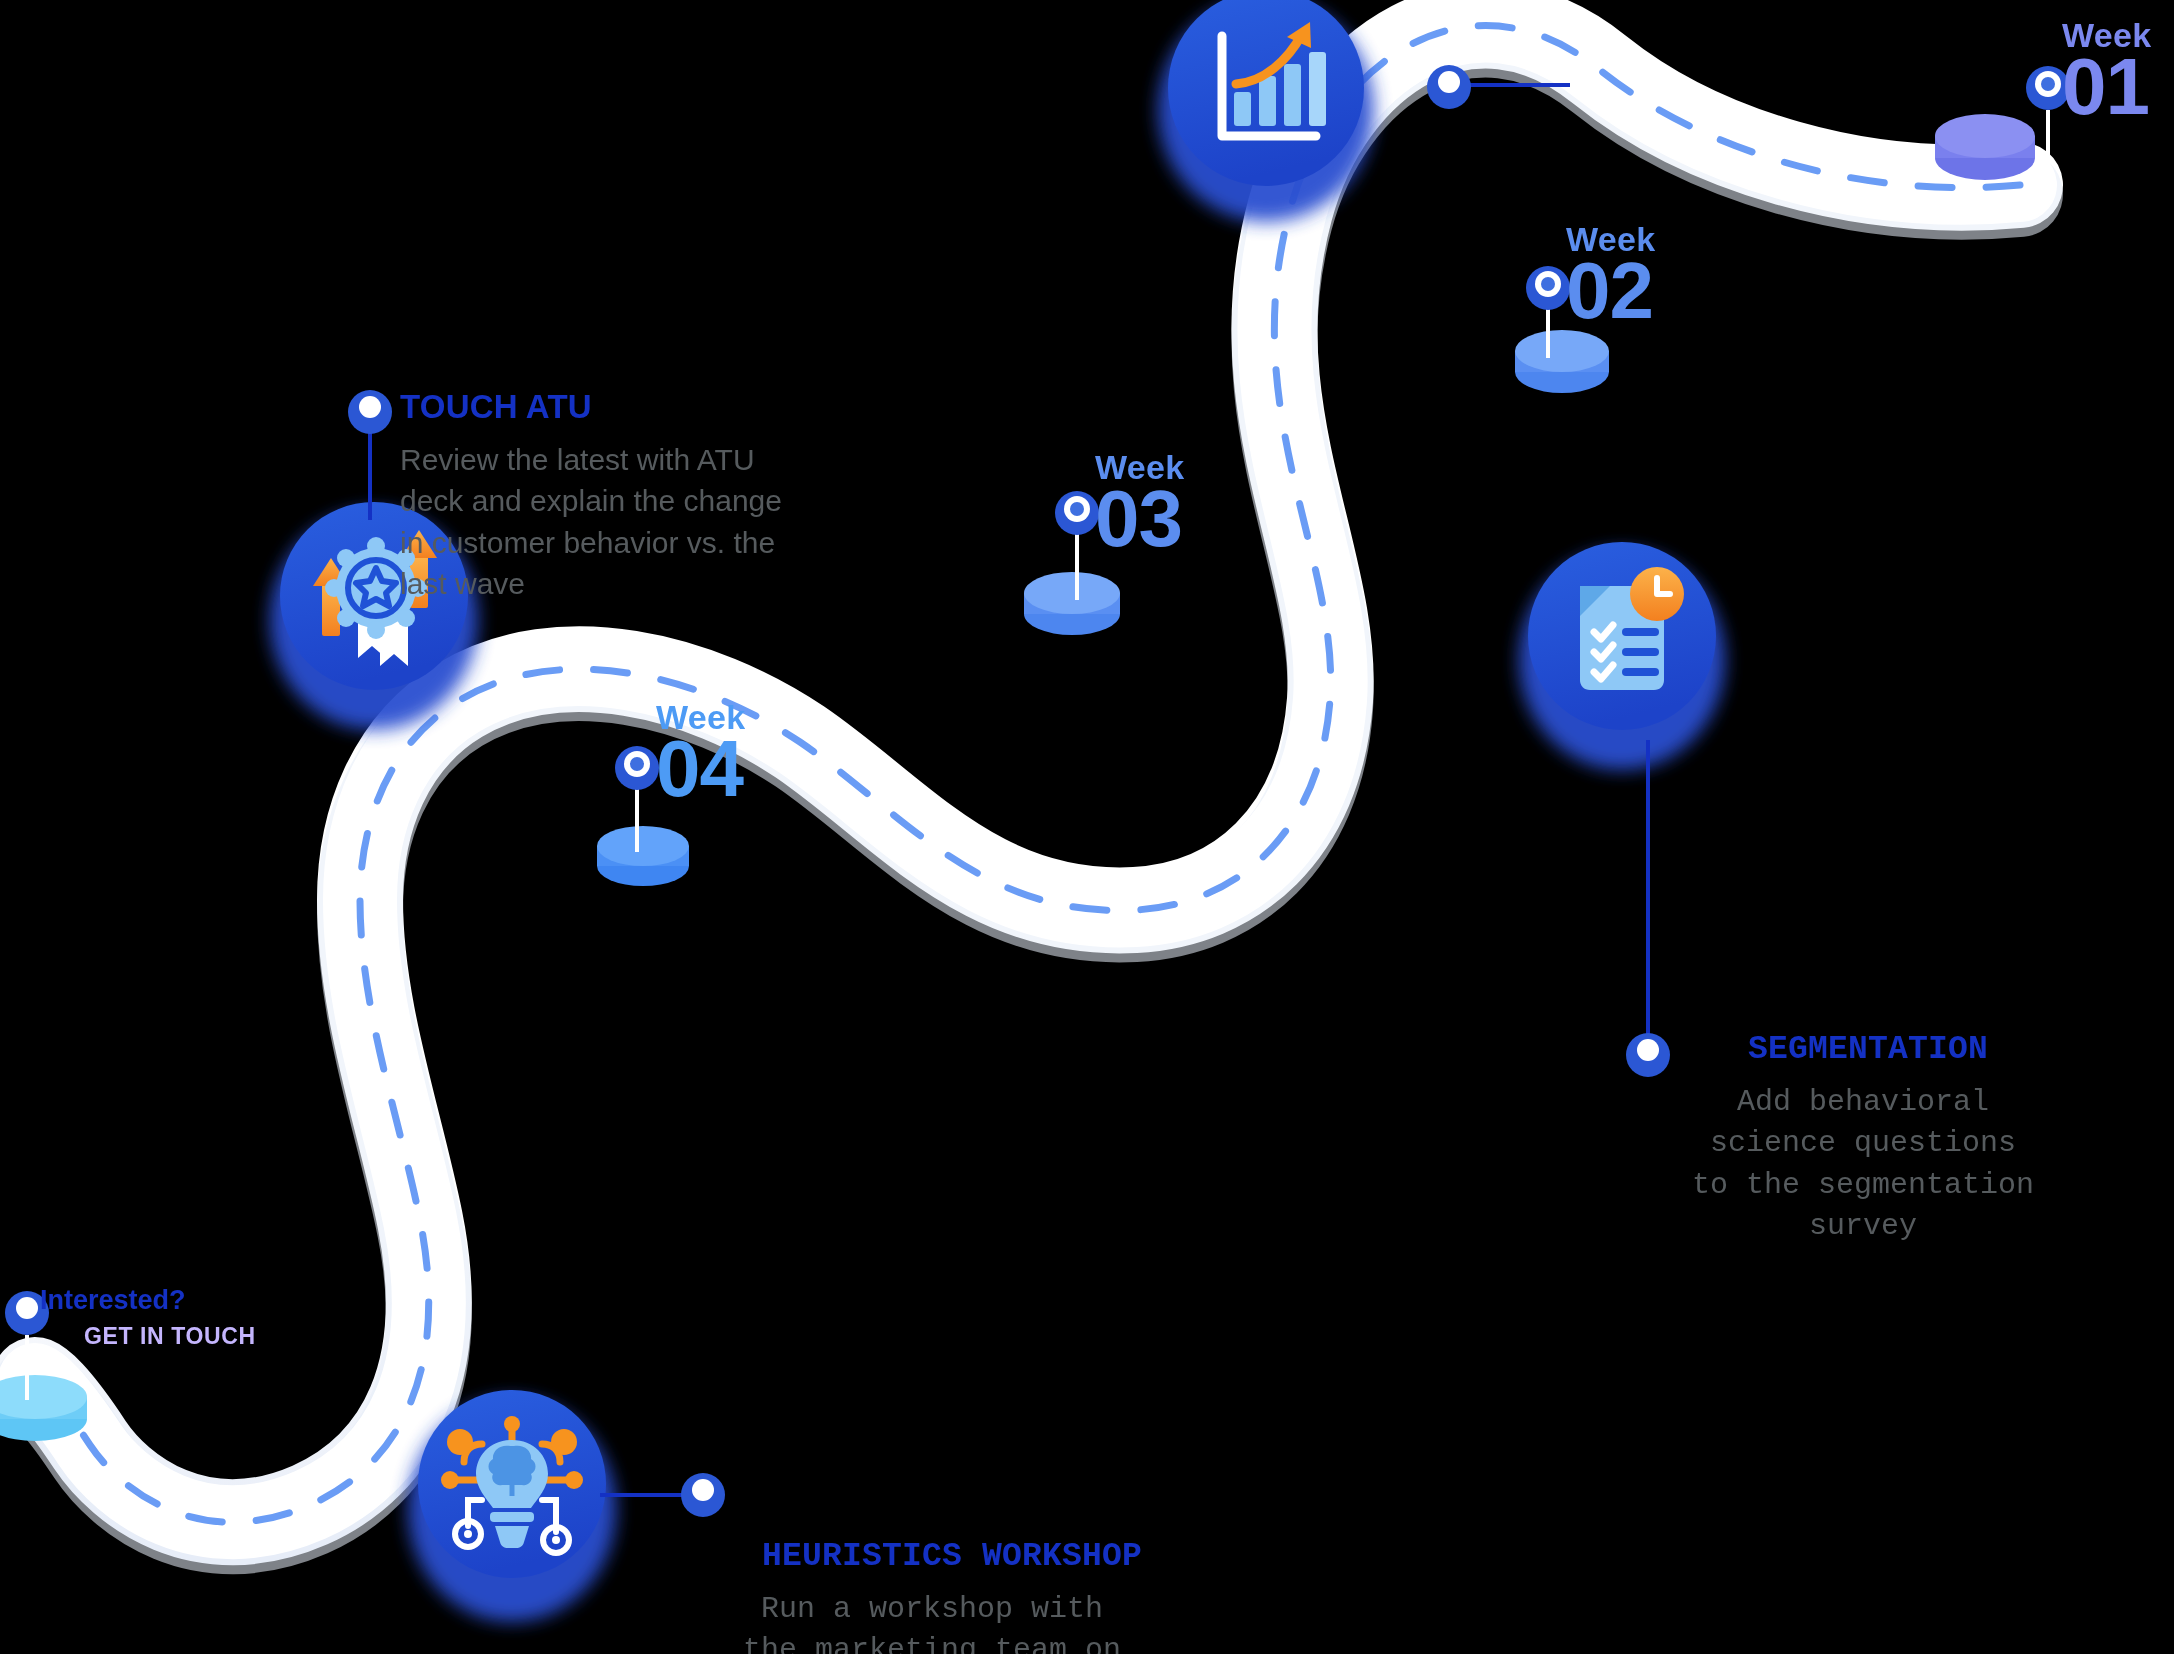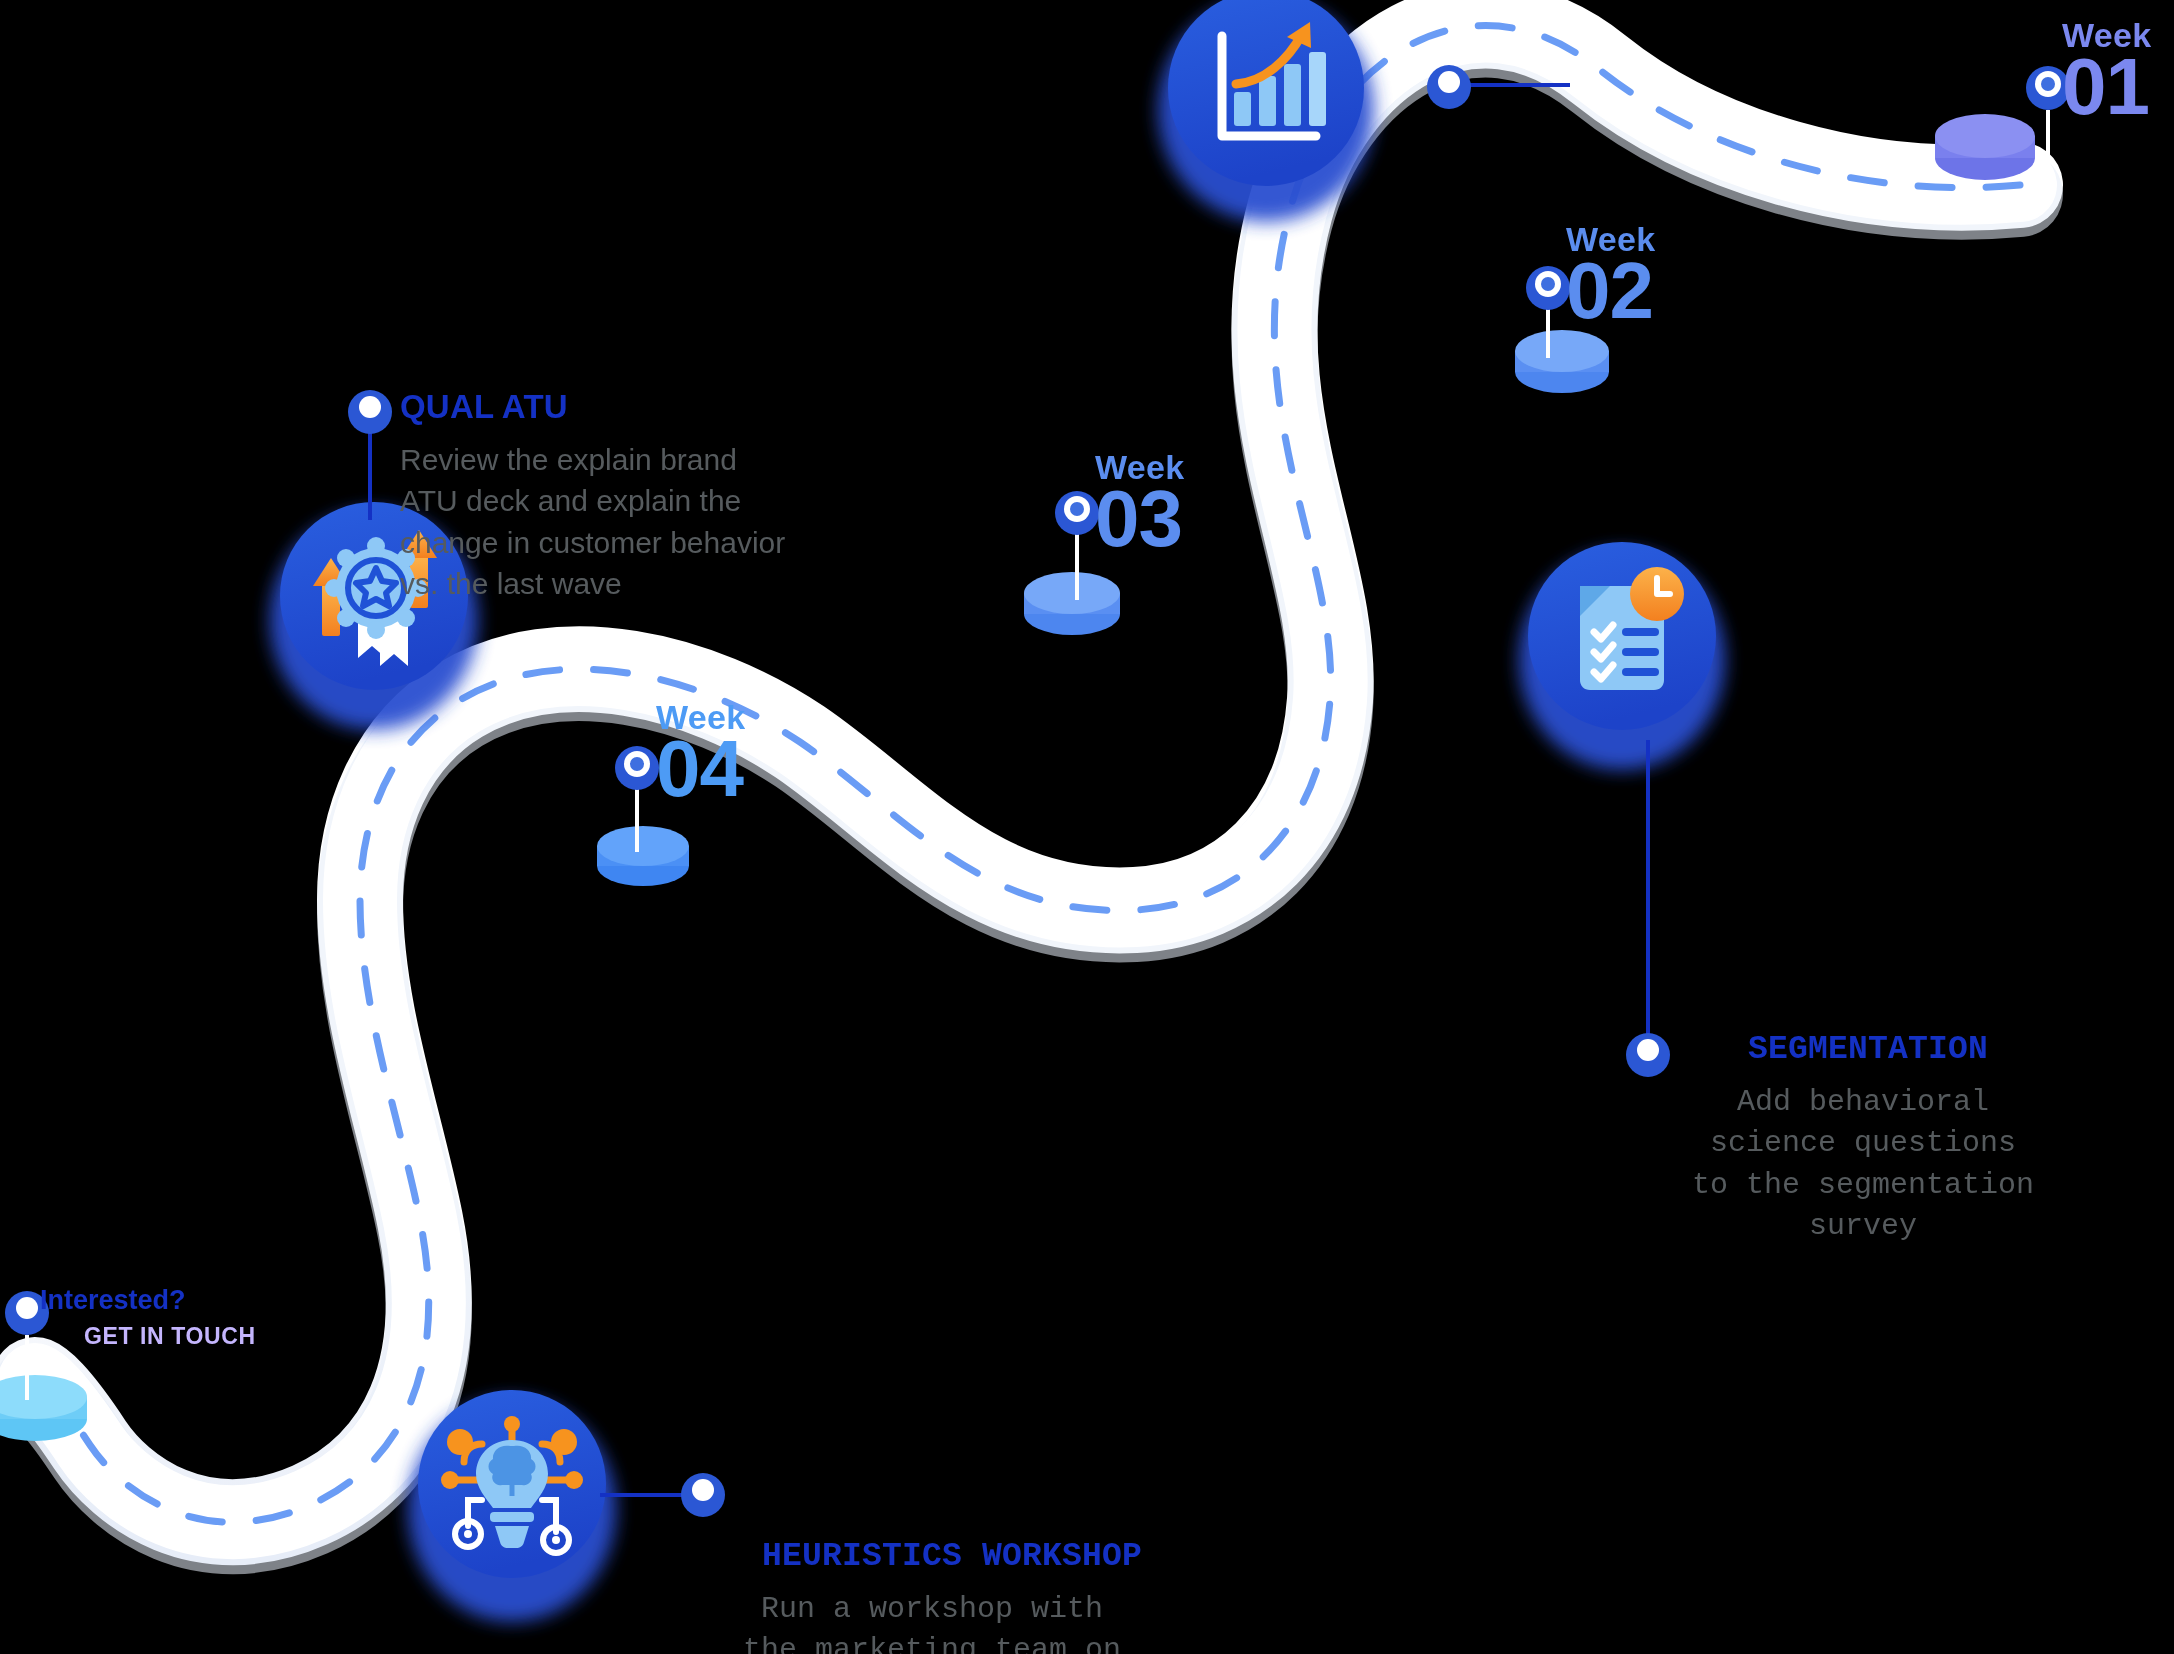--- a/index.html
+++ b/index.html
@@ -346,22 +346,22 @@
     <g>
       <line x1="637" y1="785" x2="637" y2="852" stroke="#ffffff" stroke-width="4"></line>
       <circle cx="637" cy="768" r="22" fill="#2b57d4"></circle>
       <circle cx="637" cy="764" r="13" fill="#ffffff"></circle>
       <circle cx="637" cy="764" r="7" fill="#3f6fe0"></circle>
     </g>
   </svg>
 
 
   <div class="info" style="left:400px;top:390px;width:400px;">
-    <div class="info-title" style="font-size:33px;">QUAL ATU</div>
-    <div class="info-desc" style="font-size:30px;margin-top:16px;width:390px;">Review the explain brand ATU deck and explain the change in customer behavior vs. the last wave</div>
+    <div class="info-title" style="font-size:33px;">TOUCH ATU</div>
+    <div class="info-desc" style="font-size:30px;margin-top:16px;width:390px;">Review the latest with ATU deck and explain the change in customer behavior vs. the last wave</div>
   </div>
 
   <div class="info right" style="left:1683px;top:1033px;width:370px;">
     <div class="info-title" style="font-size:33px;">SEGMENTATION</div>
     <div class="info-desc" style="font-size:30px;margin-top:16px;width:360px;">Add behavioral science questions to the segmentation survey</div>
   </div>
 
   <div class="info right" style="left:737px;top:1540px;width:430px;">
     <div class="info-title" style="font-size:33px;">HEURISTICS WORKSHOP</div>
     <div class="info-desc" style="font-size:30px;margin-top:16px;width:390px;">Run a workshop with the marketing team on the top 10 heuristics for HCPs</div>

